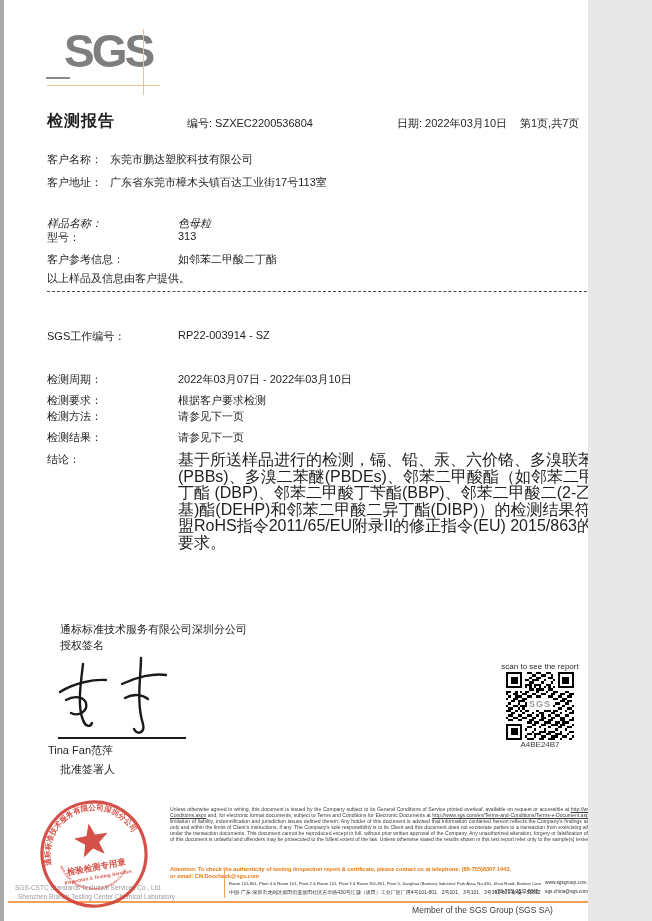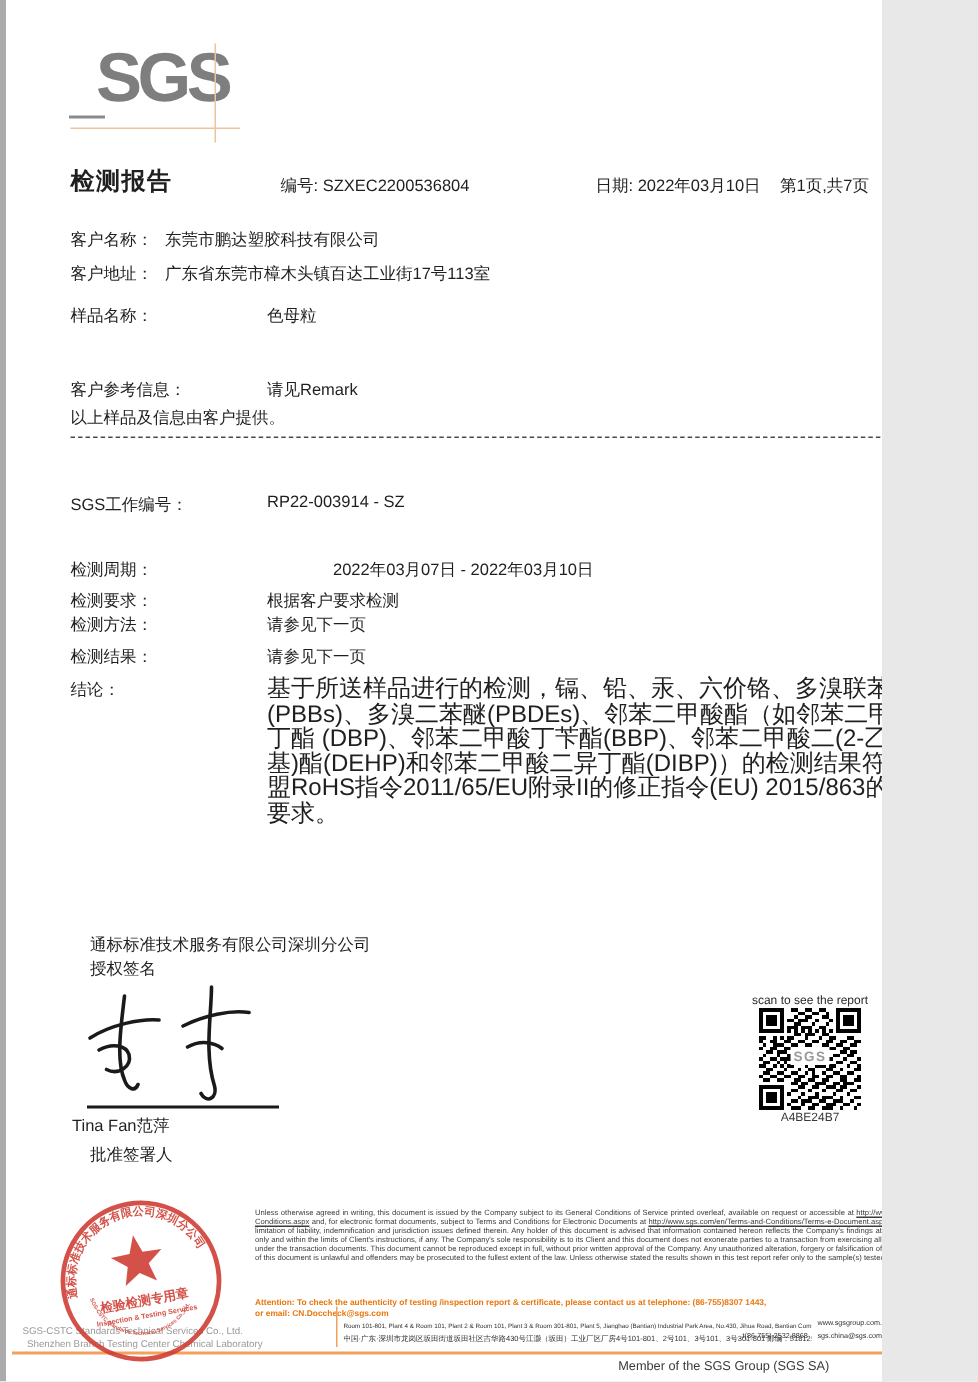--- a/index.html
+++ b/index.html
@@ -80,39 +80,43 @@
   <div class="hmeta" style="left:520px;">第1页,共7页</div>
 
   <div class="kvrow" style="top:152px;">
     <span class="kl">客户名称：</span>
     <span class="kv" style="left:63px;">东莞市鹏达塑胶科技有限公司</span>
   </div>
   <div class="kvrow" style="top:175px;">
     <span class="kl">客户地址：</span>
     <span class="kv" style="left:63px;">广东省东莞市樟木头镇百达工业街17号113室</span>
   </div>
-  <div class="kvrow" style="top:203px;">
+  <div class="kvrow" style="top:216px;font-style:italic;">
     <span class="kl">样品名称：</span>
     <span class="kv" style="left:131px;">色母粒</span>
   </div>
+  <div class="kvrow" style="top:230px;">
+    <span class="kl">型号：</span>
+    <span class="kv" style="left:131px;">313</span>
+  </div>
   <div class="kvrow" style="top:252px;">
     <span class="kl">客户参考信息：</span>
-    <span class="kv" style="left:131px;">请见Remark</span>
+    <span class="kv" style="left:131px;">如邻苯二甲酸二丁酯</span>
   </div>
   <div class="note-row" style="top:271px;">以上样品及信息由客户提供。</div>
 
   <div class="dashes"></div>
 
   <div class="kvrow" style="top:329px;">
     <span class="kl">SGS工作编号：</span>
     <span class="kv" style="left:131px;">RP22-003914 - SZ</span>
   </div>
   <div class="kvrow" style="top:372px;">
     <span class="kl">检测周期：</span>
-    <span class="kv" style="left:131px;margin-left:44px;">2022年03月07日 - 2022年03月10日</span>
+    <span class="kv" style="left:131px;">2022年03月07日 - 2022年03月10日</span>
   </div>
   <div class="kvrow" style="top:393px;">
     <span class="kl">检测要求：</span>
     <span class="kv" style="left:131px;">根据客户要求检测</span>
   </div>
   <div class="kvrow" style="top:409px;">
     <span class="kl">检测方法：</span>
     <span class="kv" style="left:131px;">请参见下一页</span>
   </div>
   <div class="kvrow" style="top:430px;">

